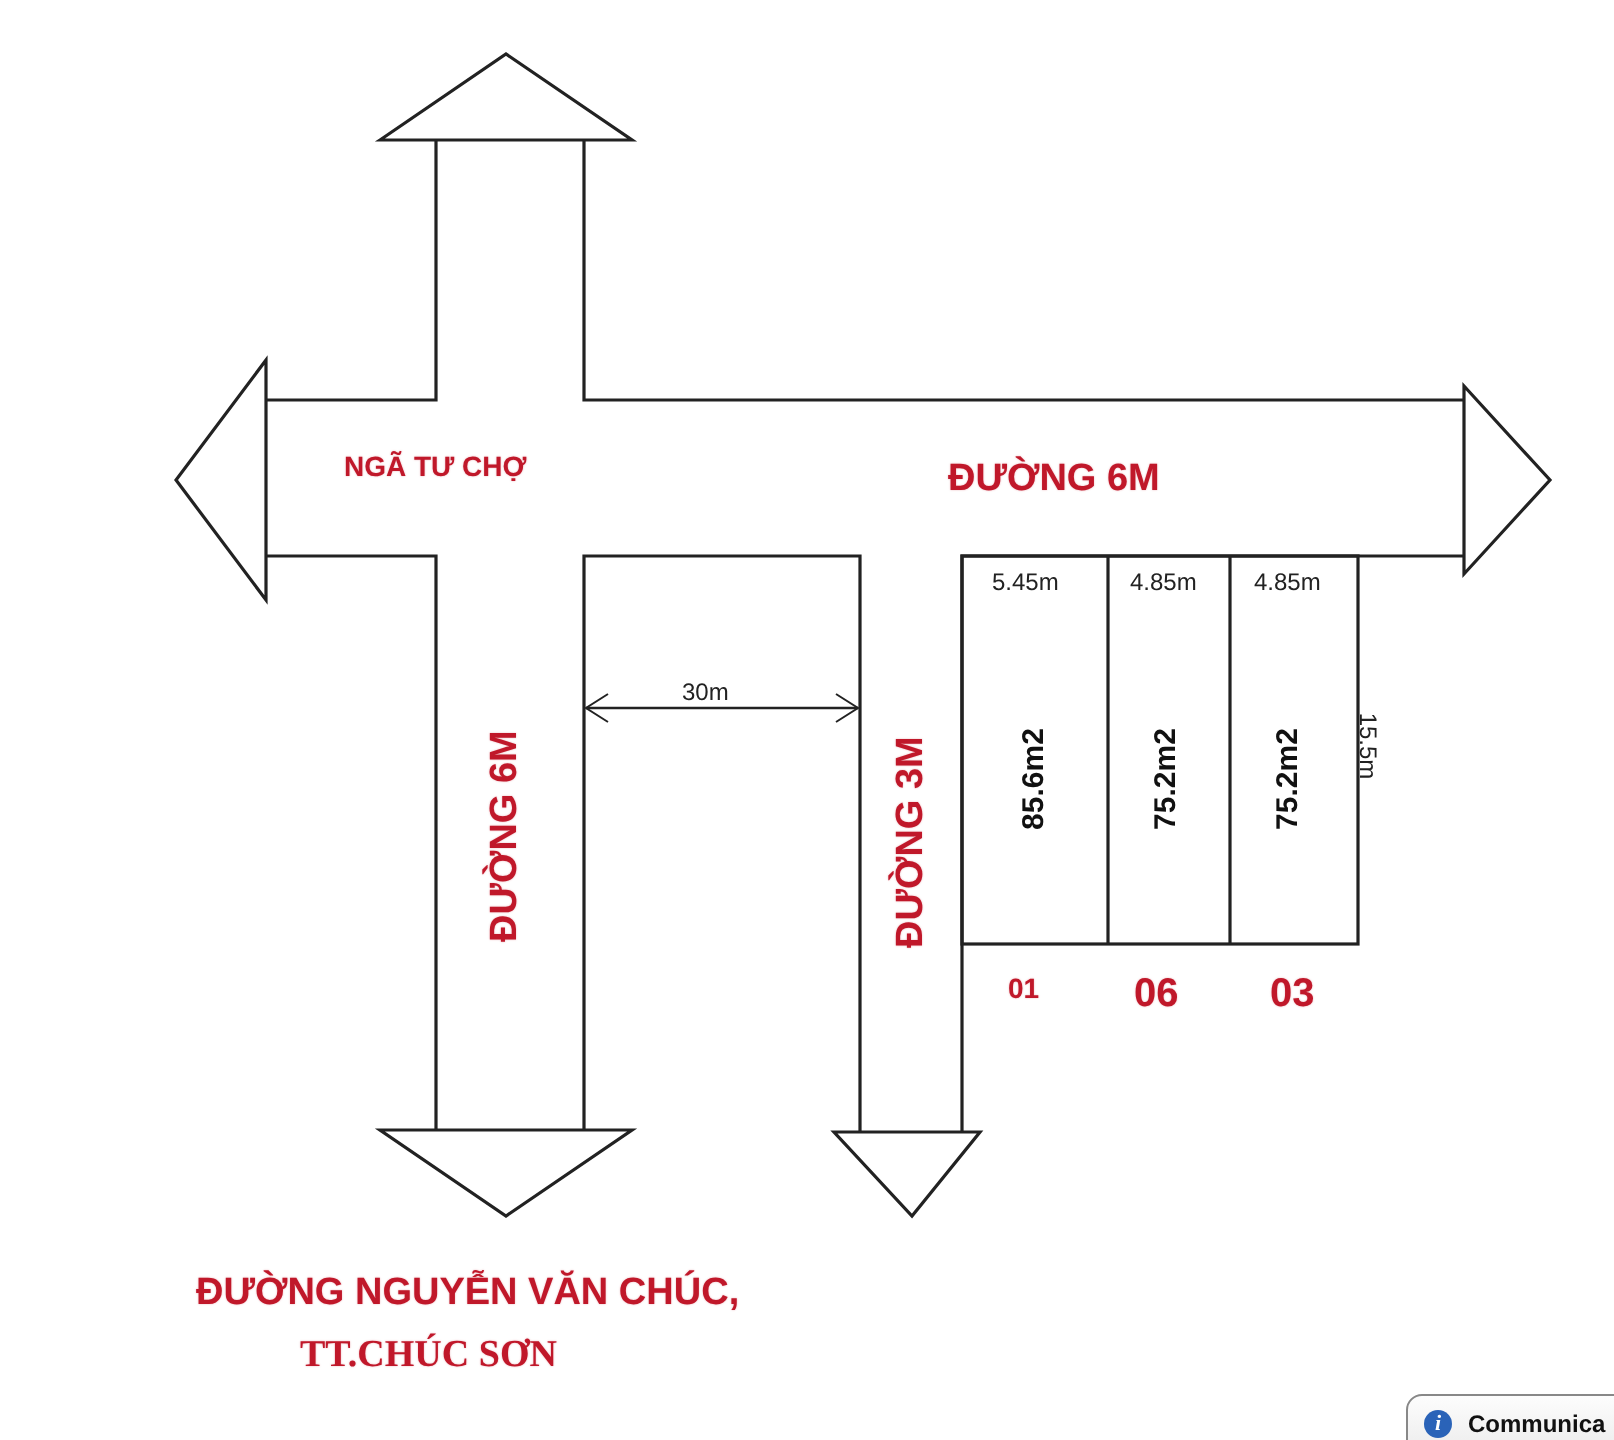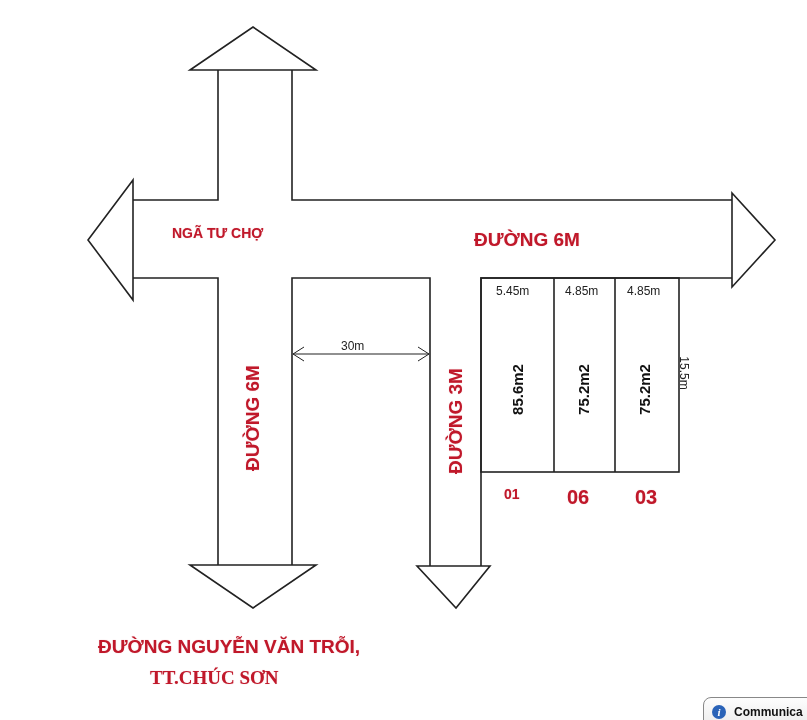--- a/index.html
+++ b/index.html
@@ -73,21 +73,21 @@
     <line x1="293" y1="354" x2="429" y2="354" stroke-width="1.2"></line>
     <polyline points="304,347 293,354 304,361" stroke-width="1"></polyline>
     <polyline points="418,347 429,354 418,361" stroke-width="1"></polyline>
   </g>
 </svg>
 
 <div class="red-label" style="left:172px; top:225px; font-size:14px;">NGÃ TƯ CHỢ</div>
 <div class="red-label" style="left:474px; top:229px; font-size:19px;">ĐƯỜNG 6M</div>
 <div class="red-label vert-red" style="left:203px; top:410px; width:100px; text-align:center; font-size:19px;">ĐƯỜNG 6M</div>
 <div class="red-label vert-red" style="left:406px; top:413px; width:100px; text-align:center; font-size:19px;">ĐƯỜNG 3M</div>
-<div class="red-label" style="left:98px; top:636px; font-size:19px;">ĐƯỜNG NGUYỄN VĂN TRỖI,</div>
+<div class="red-label" style="left:98px; top:636px; font-size:19px;">ĐƯỜNG NGUYỄN VĂN CHÚC,</div>
 <div class="red-label" style="left:150px; top:667px; font-size:19px;font-family:Liberation Serif, serif;">TT.CHÚC SƠN</div>
 
 <div class="dim" style="left:341px; top:339px;text-align:center;">30m</div>
 <div class="dim vert-dim" style="left:664px; top:366px; width:40px; text-align:center;">15.5m</div>
 
 <div class="dim" style="left:496px; top:284px;">5.45m</div>
 <div class="dim" style="left:565px; top:284px;">4.85m</div>
 <div class="dim" style="left:627px; top:284px;">4.85m</div>
 
 <div class="area" style="left:487px; top:381px; width:60px; text-align:center;">85.6m2</div>

